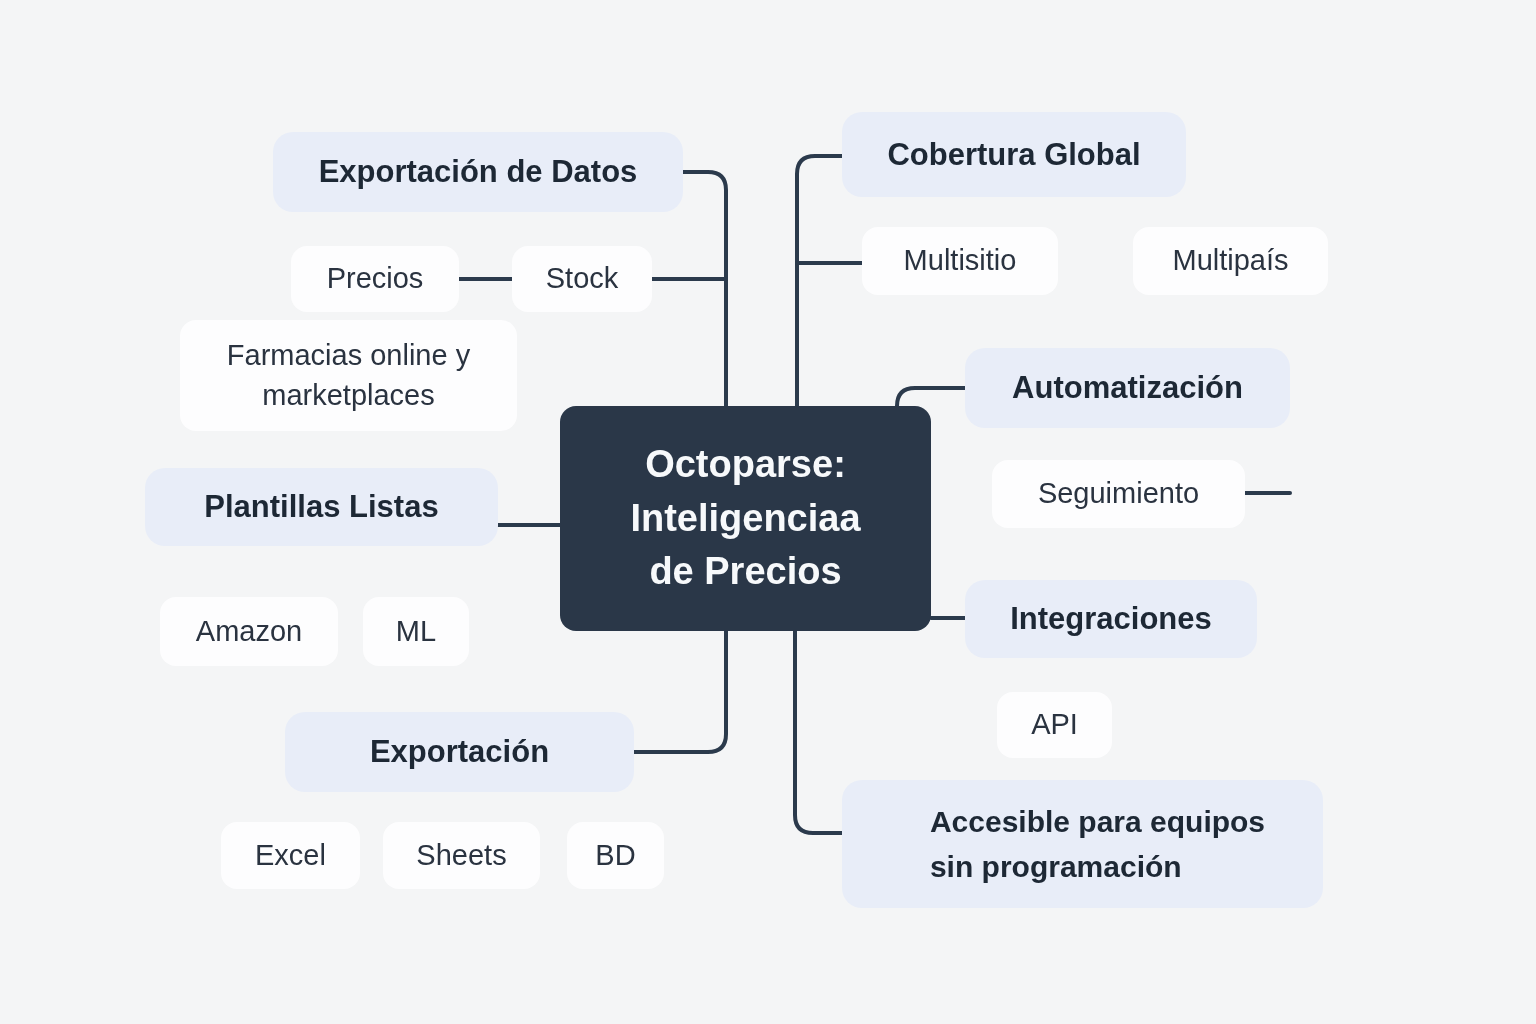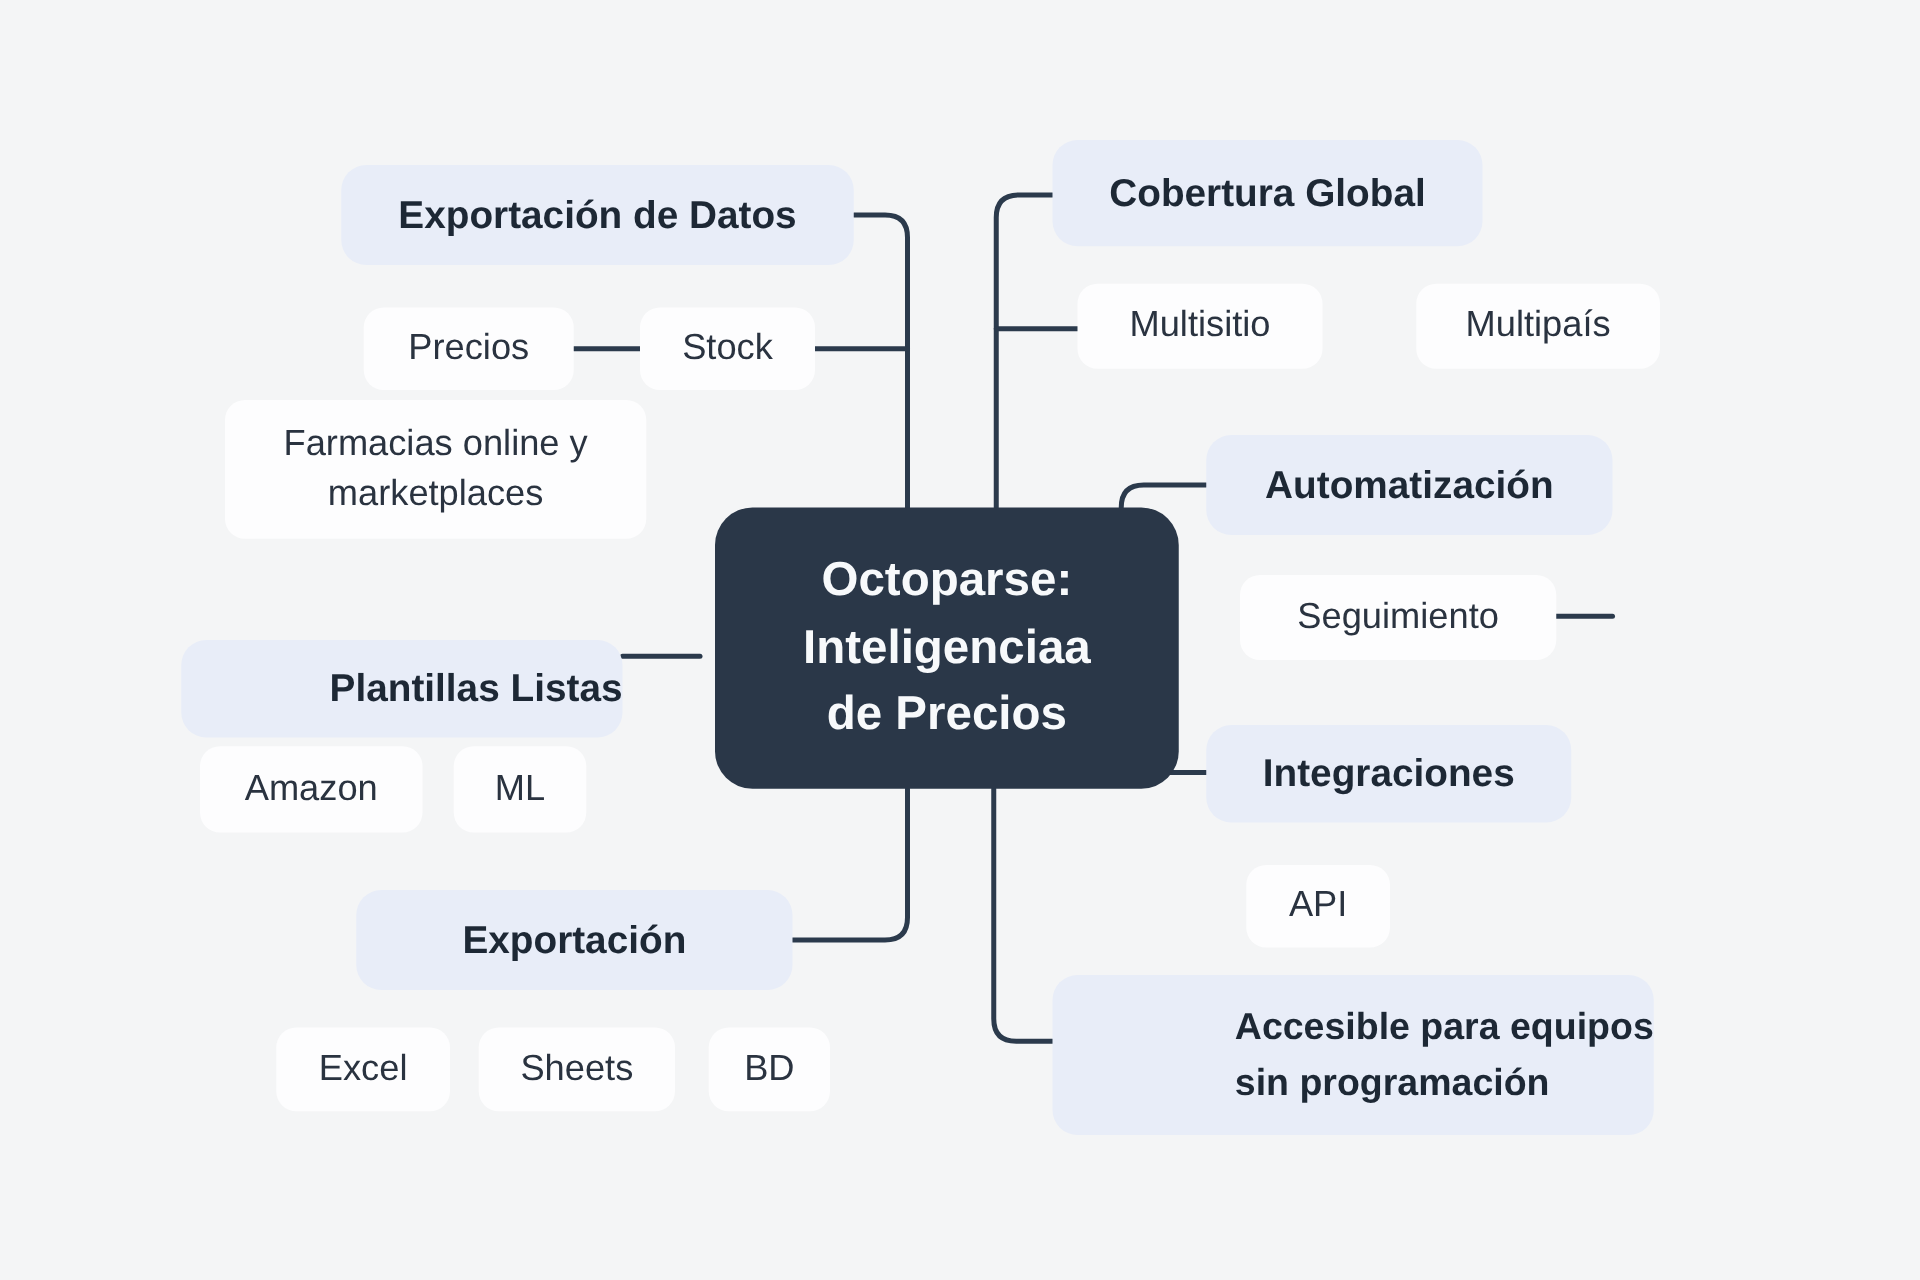--- a/index.html
+++ b/index.html
@@ -58,21 +58,21 @@
   }
   .center-node {
     background: var(--center_bg, #2a3748);
     border-radius: 30px;
     color: var(--center_text, #f7f9fb);
     font-weight: 700;
     font-size: 38px;
     line-height: 1.42;
   }
   .node.accesible {
-    justify-content: flex-end;
+    justify-content: center;
     padding-left: 30px;
     line-height: 1.5;
   }
   .node.accesible .label {
     text-align: left;
   }
 </style>
 </head>
 <body>
 
@@ -85,39 +85,39 @@
     <path class="connector" d="M 498 525 H 560"></path>
     <path class="connector" d="M 634 752 H 708 Q 726 752 726 734 V 631"></path>
     <path class="connector" d="M 842 156 H 815 Q 797 156 797 174 V 406"></path>
     <path class="connector" d="M 797 263 H 862"></path>
     <path class="connector" d="M 897 406 Q 897 388 915 388 H 965"></path>
     <path class="connector" d="M 931 618 H 965"></path>
     <path class="connector" d="M 795 631 V 815 Q 795 833 813 833 H 842"></path>
     <path class="connector" d="M 1245 493 H 1290"></path>
   </svg>
 
-  <div class="node center-node" style="left:572px; top:406px; width:371px; height:225px;">
+  <div class="node center-node" style="left:560px; top:406px; width:371px; height:225px;border-radius:16px;">
     <span class="label">Octoparse:
 Inteligenciaa
 de Precios</span>
   </div>
 
   <div class="node branch" style="left:273px; top:132px; width:410px; height:80px;">
     <span class="label">Exportación de Datos</span>
   </div>
 
   <div class="node branch" style="left:842px; top:112px; width:344px; height:85px;">
     <span class="label">Cobertura Global</span>
   </div>
 
   <div class="node branch" style="left:965px; top:348px; width:325px; height:80px;">
     <span class="label">Automatización</span>
   </div>
 
-  <div class="node branch" style="left:145px; top:512px; width:353px; height:78px;justify-content:flex-end;">
+  <div class="node branch" style="left:145px; top:468px; width:353px; height:78px;">
     <span class="label">Plantillas Listas</span>
   </div>
 
   <div class="node branch" style="left:965px; top:580px; width:292px; height:78px;">
     <span class="label">Integraciones</span>
   </div>
 
   <div class="node branch" style="left:285px; top:712px; width:349px; height:80px;">
     <span class="label">Exportación</span>
   </div>

